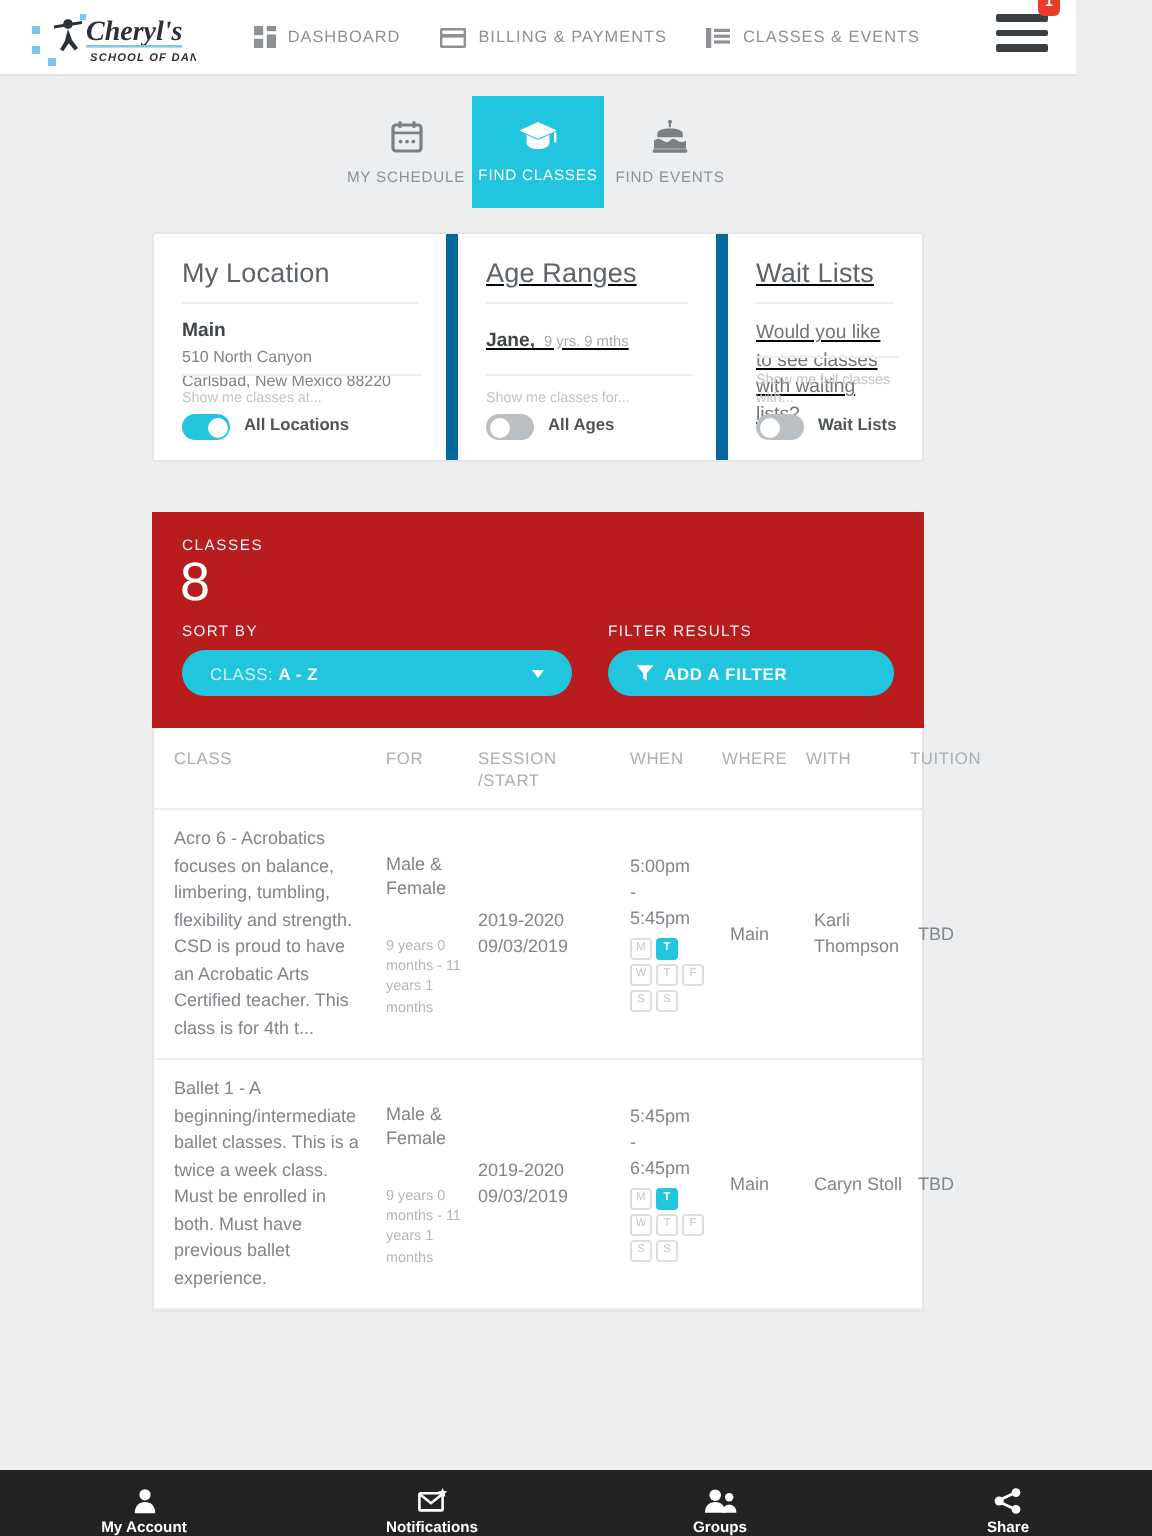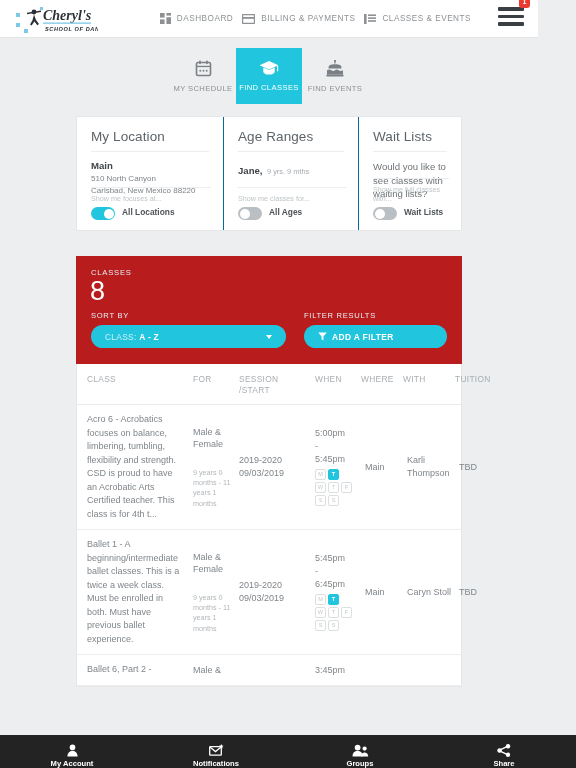--- a/index.html
+++ b/index.html
@@ -11,21 +11,21 @@
   }
   .app { position: relative; width: 538px; height: 768px; background: #eceef0; }
 
   
   .topbar {
     height: 38px; background: #ffffff; border-bottom: 1px solid #e2e4e6;
     display: flex; align-items: center; padding: 0 14px; position: relative;
   }
   .logo { display: flex; align-items: center; height: 34px; }
   .logo svg { display: block; }
-  .topnav { margin-left: auto; display: flex; align-items: center; gap: 9px; justify-content: space-between; }
+  .topnav { margin-left: auto; display: flex; align-items: center; gap: 20px; justify-content: space-between; }
   .topnav-item { display: flex; align-items: center; gap: 6px; cursor: pointer; }
   .topnav-label {
     font-size: 8.2px; letter-spacing: .5px; color: #8d9194; white-space: nowrap;
   }
   .ico { display: inline-block; line-height: 0; }
   .hamburger { margin-left: 18px; position: relative; cursor: pointer; width: 26px; }
   .hamburger .bar { width: 26px; height: 3.5px; background: #3a3f43; margin-bottom: 4px; border-radius: 1px; }
   .hamburger .bar:last-child { margin-bottom: 0; }
   .badge {
     position: absolute; top: -10px; right: -6px; background: #eb3b2e; color: #fff;
@@ -42,21 +42,21 @@
   .seg .seg-label { font-size: 7.6px; letter-spacing: .4px; color: #8d9194; white-space: nowrap; }
   .seg.active { background: #21c6de; }
   .seg.active .seg-label { color: #ffffff; }
 
   
   .card {
     margin: 6px 76px 0; background: #fff; border: 1px solid #e4e6e8;
     border-radius: 2px; display: flex; height: 115px;
   }
   .card-col { flex: 1; padding: 12px 14px 0; position: relative; }
-  .card-col + .card-col { border-left: 1px solid #0369a1; }
+  .card-col + .card-col { border-left: 6px solid #0369a1; text-decoration: underline; }
   .card-col.loc { flex: 0 0 146px; }
   .card-col.age { flex: 0 0 135px; }
   .card-title {
     font-size: 13.5px; color: #5d6469; font-weight: normal; letter-spacing: .1px;
     padding-bottom: 7px; border-bottom: 1px solid #ebedee; margin-bottom: 8px;
   }
   .card-strong { font-size: 9.6px; color: #3f4549; font-weight: bold; }
   .card-sub { font-size: 7.4px; color: #a7acb0; }
   .card-addr { font-size: 8px; color: #7e8488; line-height: 1.45; margin-top: 2px; }
   .card-q { font-size: 9.6px; color: #6e7478; line-height: 1.42; }
@@ -253,21 +253,21 @@
   <div class="card">
 
     <div class="card-col loc">
       <div class="card-title">My Location</div>
       <div class="card-strong">Main</div>
       <div class="card-addr">
         <div>510 North Canyon</div>
         <div>Carlsbad, New Mexico 88220</div>
       </div>
       <div class="toggle-wrap">
-        <div class="toggle-hint">Show me focuses at...</div>
+        <div class="toggle-hint">Show me classes at...</div>
         <div class="toggle-row">
           <span class="switch on">
               <span class="knob"></span>
             </span>
           <span class="toggle-label">All Locations</span>
         </div>
       </div>
     </div>
 
     <div class="card-col age">
@@ -407,33 +407,20 @@
             <span class="chip">S</span>
             <span class="chip">S</span>
           </div>
         </div>
       </div>
       <div class="td c-where">Main</div>
       <div class="td c-with">Caryn Stoll</div>
       <div class="td c-tuit">TBD</div>
     </div>
 
-    <div class="trow">
-      <div class="td c-class">Ballet 6, Part 2 -</div>
-      <div class="td c-for">
-        <div class="for-main">Male &amp;</div>
-      </div>
-      <div class="td c-sess"></div>
-      <div class="td c-when">
-        <div class="when-time">3:45pm</div>
-      </div>
-      <div class="td c-where"></div>
-      <div class="td c-with"></div>
-      <div class="td c-tuit"></div>
-    </div>
   </div>
 
   <div class="bottomnav">
 
     <div class="bn-item">
       <span class="ico">
         <svg width="13" height="13" viewBox="0 0 13 13">
           <circle cx="6.5" cy="3.4" r="2.8" fill="#ffffff"></circle>
           <path d="M1.4 12.6 C1.4 8.9 3.6 7 6.5 7 C9.4 7 11.6 8.9 11.6 12.6 Z" fill="#ffffff"></path>
         </svg>

